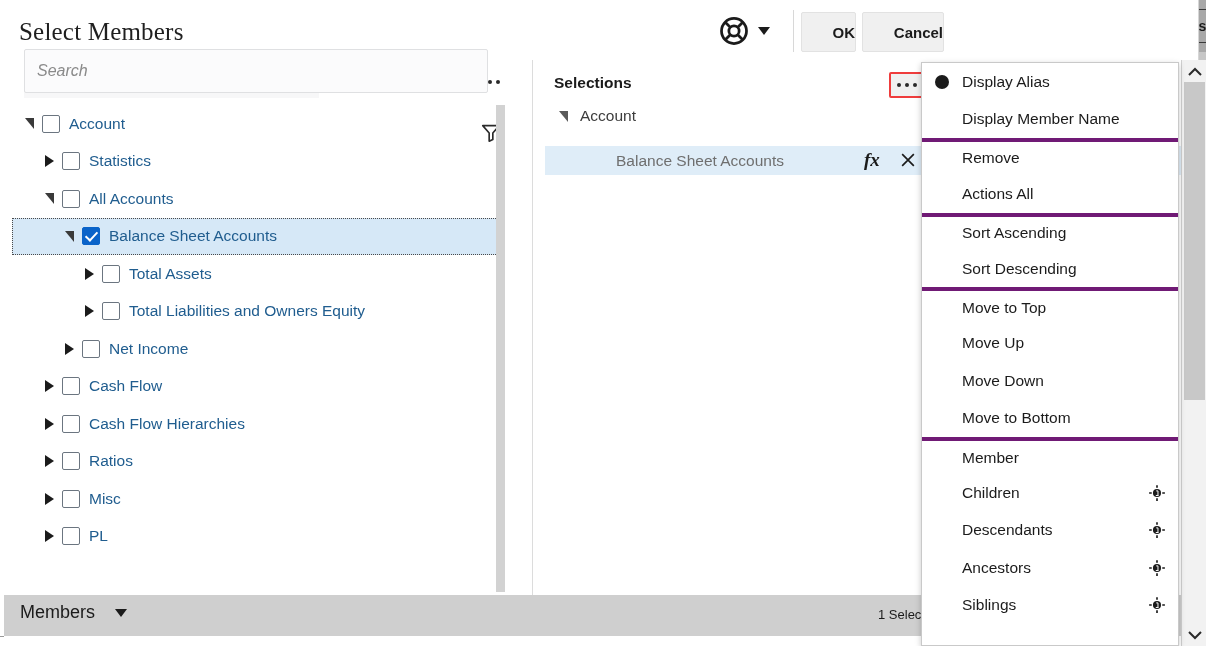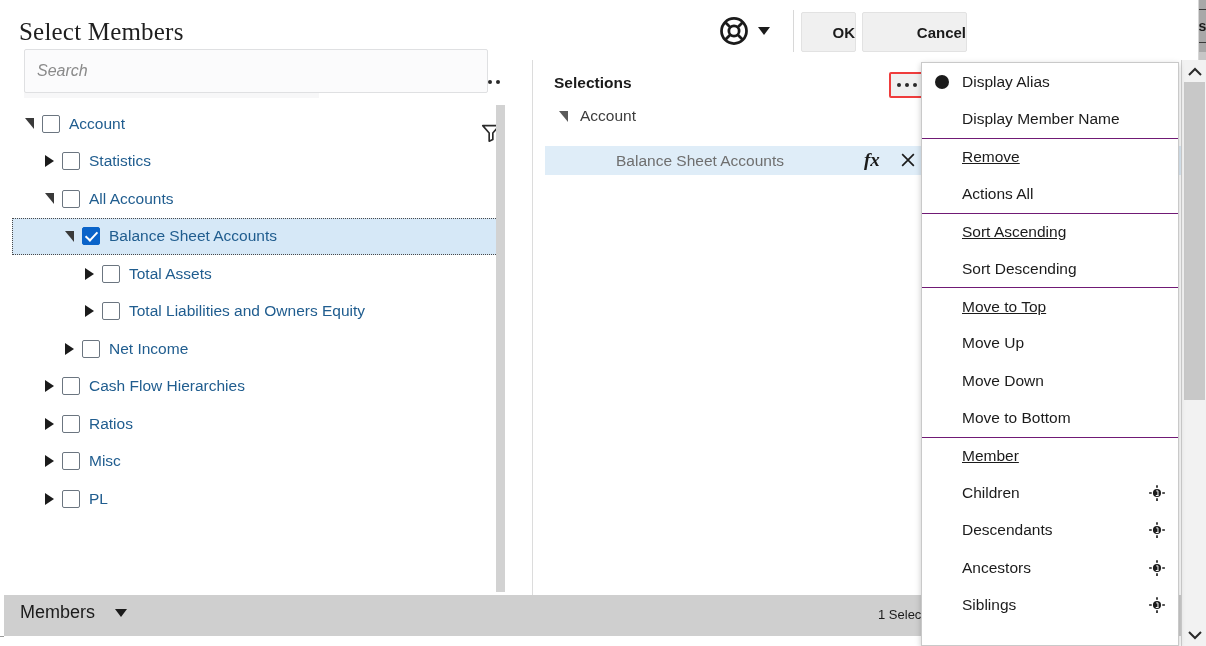--- a/index.html
+++ b/index.html
@@ -81,21 +81,21 @@
     width: 1px; height: 42px; background: #d8d8d8;
   }
   .hdr-btn {
     position: absolute; top: 12px; height: 40px;
     background: #f0f0f0; border: 1px solid #e2e2e2; border-radius: 2px;
     font-size: 15px; font-weight: bold; color: #1b1b1b;
     display: flex; align-items: center; justify-content: flex-end;
     cursor: pointer;
   }
   #ok-button     { left: 797px; width: 55px; }
-  #cancel-button { left: 858px; width: 105px; }
+  #cancel-button { left: 858px; width: 82px; }
 
   
   #left-pane { position: absolute; left: 0; top: 60px; width: 528px; height: 535px; }
   #dim-header {
     position: absolute; left: 20px; top: 6px;
     width: 295px; height: 32px; background: #f7f7f8;
   }
   #dim-label {
     position: absolute; left: 20px; top: 10px;
     font-size: 18px; font-weight: bold; color: #1b1b1b;
@@ -274,21 +274,21 @@
     box-shadow: 0 2px 6px rgba(0,0,0,.22);
     overflow: hidden;
   }
   .menu-item {
     position: relative; height: 37.4px;
     display: flex; align-items: center;
     padding-left: 40px; padding-right: 12px;
     font-size: 15.5px; color: #1b1b1b;
     cursor: pointer;
   }
-  .menu-item.divider-before { border-top: 1px solid #701a75; text-decoration: underline; }
+  .menu-item.divider-before { border-top: 4px solid #701a75; }
   .menu-bullet {
     position: absolute; left: 13px; top: 50%;
     transform: translateY(-50%);
     width: 14px; height: 14px; border-radius: 50%;
     background: #1b1b1b;
   }
   .menu-right-icon {
     position: absolute; right: 12px; top: 50%;
     transform: translateY(-50%);
     width: 18px; height: 18px;
@@ -410,20 +410,25 @@
         <span class="tree-label">Total Liabilities and Owners Equity</span>
       </div>
       <div class="tree-row" style="padding-left: 48px;">
         <span class="tw collapsed"></span>
         <span class="cbx"></span>
         <span class="tree-label">Net Income</span>
       </div>
       <div class="tree-row" style="padding-left: 28px;">
         <span class="tw collapsed"></span>
         <span class="cbx"></span>
+        <span class="tree-label">Cash Flow</span>
+      </div>
+      <div class="tree-row" style="padding-left: 28px;">
+        <span class="tw collapsed"></span>
+        <span class="cbx"></span>
         <span class="tree-label">Cash Flow Hierarchies</span>
       </div>
       <div class="tree-row" style="padding-left: 28px;">
         <span class="tw collapsed"></span>
         <span class="cbx"></span>
         <span class="tree-label">Ratios</span>
       </div>
       <div class="tree-row" style="padding-left: 28px;">
         <span class="tw collapsed"></span>
         <span class="cbx"></span>

